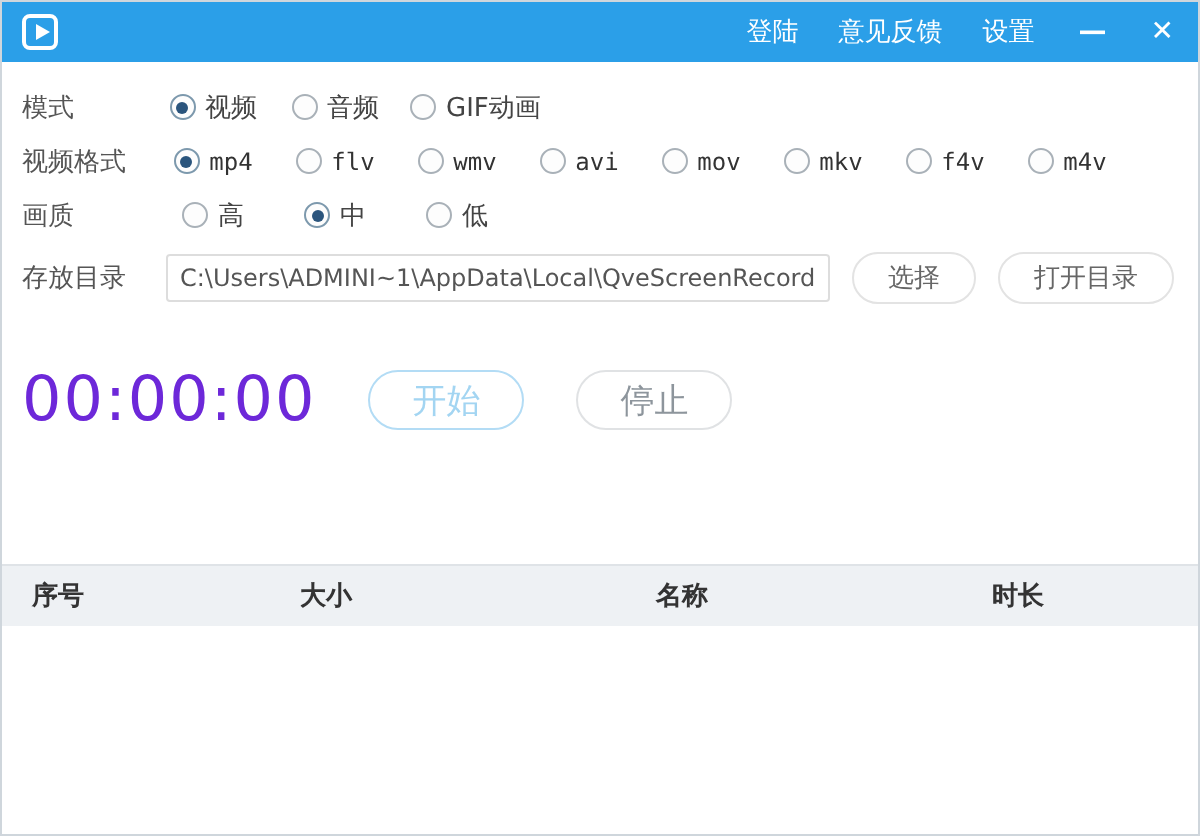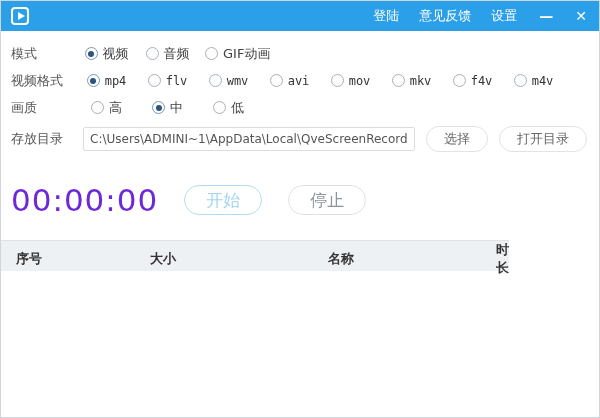--- a/index.html
+++ b/index.html
@@ -100,21 +100,21 @@
   .rec-btn {
     width: 78px; height: 30px;
     border-radius: 16px; background: #fff;
     font-size: 17px; cursor: pointer;
     font-family: "DejaVu Sans", sans-serif;
   }
   .start-btn { border: 1px solid #b3dcf5; color: #a3d5f2; margin-left: 26px; }
   .stop-btn  { border: 1px solid #e0e2e4; color: #8d959c; margin-left: 26px; }
 
   
-  .table { margin-top: 22px; flex: 1; display: flex; flex-direction: row; gap: 32px; }
+  .table { margin-top: 64px; flex: 1; display: flex; flex-direction: column; gap: 32px; }
   .table-header {
     height: 31px; flex: 0 0 31px;
     background: #eef1f4;
     border-top: 1px solid #dfe3e7;
     display: grid;
     grid-template-columns: 134px 178px 168px 1fr;
     align-items: center;
     padding-left: 15px;
     font-size: 13px; font-weight: bold; color: #333;
   }

